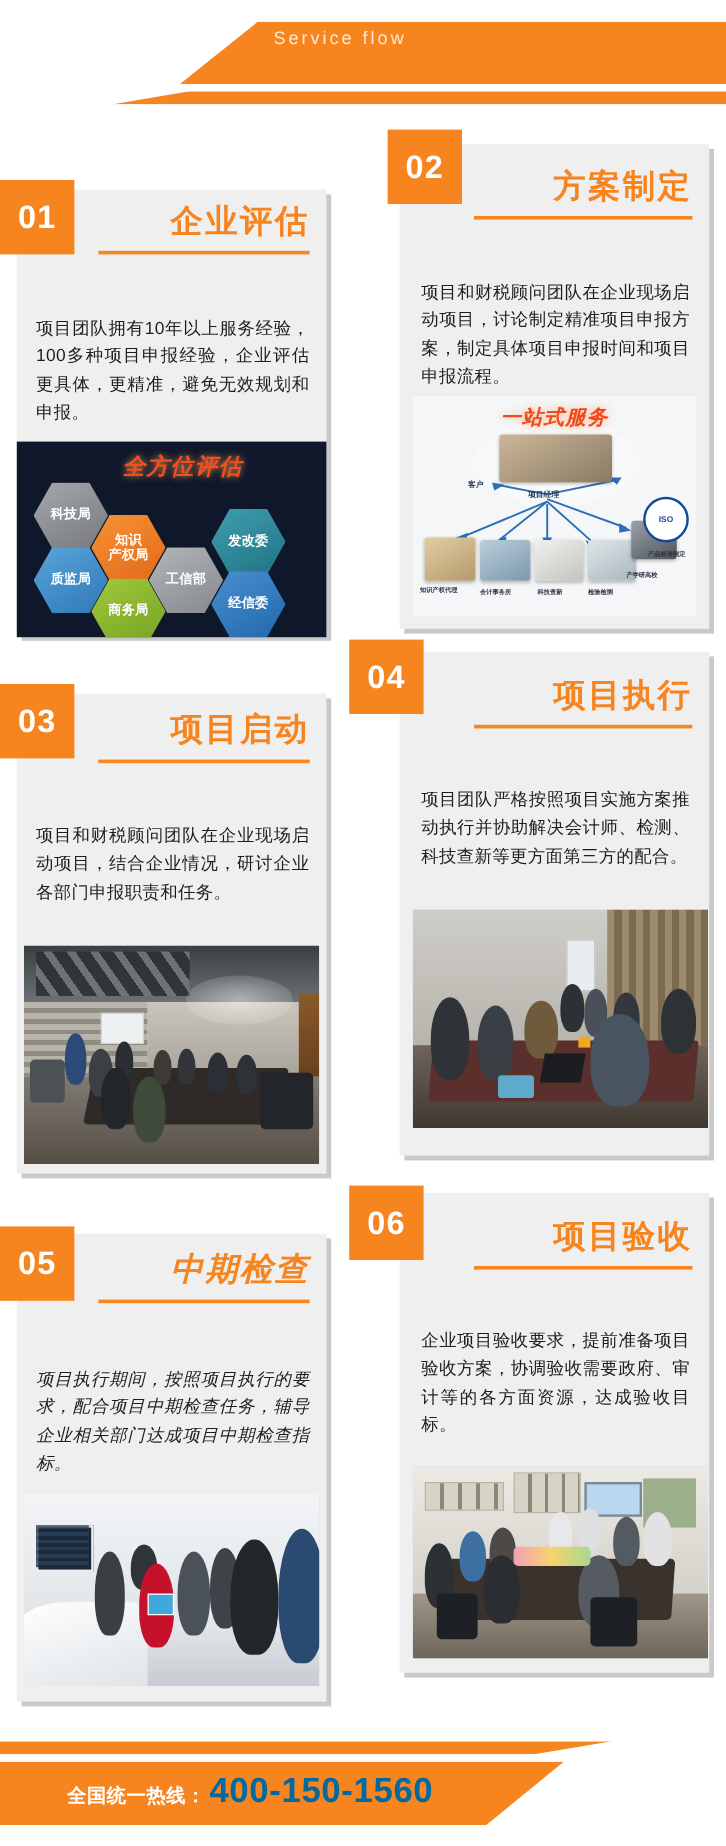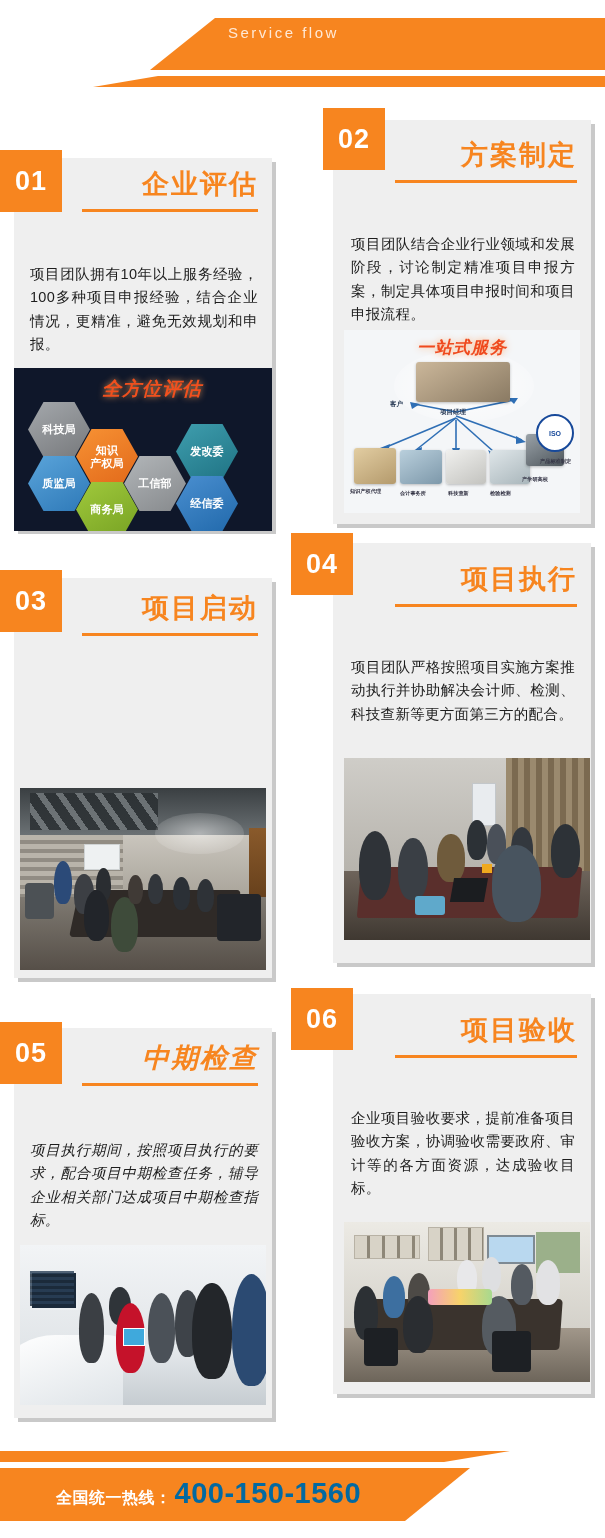--- a/index.html
+++ b/index.html
@@ -268,42 +268,42 @@
   <div class="header-stripe"></div>
   <div class="header-text">
     <span class="header-title-en">Service flow</span>
   </div>
 </div>
 
 <div class="card" id="card1">
   <div class="card-inner">
     <div class="card-title">企业评估</div>
   </div>
-  <div class="card-body">项目团队拥有10年以上服务经验，100多种项目申报经验，结合企业情况，更精准，避免无效规划和申报。</div>
+  <div class="card-body">项目团队拥有10年以上服务经验，100多种项目申报经验，企业评估更具体，更精准，避免无效规划和申报。</div>
 </div>
 <div class="badge" id="badge1">01</div>
 
 <div class="hexbox">
   <div class="hex-title">全方位评估</div>
   <div class="hex" style="left:14px;  top:34px; background:linear-gradient(150deg,#a4a8ac,#77797c);">科技局</div>
   <div class="hex" style="left:62px;  top:61px; background:linear-gradient(150deg,#f79234,#e2691a);">
       <span style="display:block;">知识<br>产权局</span>
     </div>
   <div class="hex" style="left:14px;  top:88px; background:linear-gradient(150deg,#5aa4da,#2e79b8);">质监局</div>
   <div class="hex" style="left:110px; top:88px; background:linear-gradient(150deg,#b2b6b9,#86898c);">工信部</div>
   <div class="hex" style="left:62px;  top:114px; background:linear-gradient(150deg,#a0c93c,#77a223);">商务局</div>
   <div class="hex" style="left:162px; top:56px; background:linear-gradient(150deg,#3f9eae,#1f7384);">发改委</div>
   <div class="hex" style="left:162px; top:108px; background:linear-gradient(150deg,#4a8fd0,#2169ab);">经信委</div>
 </div>
 
 <div class="card" id="card2">
   <div class="card-inner">
     <div class="card-title">方案制定</div>
   </div>
-  <div class="card-body">项目团队结合企业行业领域和发展阶段，讨论制定精准项目申报方案，制定具体项目申报时间和项目申报流程。</div>
+  <div class="card-body">项目和财税顾问团队在企业现场启动项目，讨论制定精准项目申报方案，制定具体项目申报时间和项目申报流程。</div>
 </div>
 <div class="badge" id="badge2">02</div>
 
 <div class="photo" style="left:344px; top:330px; width:236px; height:183px; background:#f4f6f8;">
   <div class="scene">
     <div class="svc-title">一站式服务</div>
 
     <div class="svc-node" style="left:72px; top:32px; width:94px; height:40px; background:linear-gradient(150deg,#cbb79a,#8a7a63);"></div>
     <div class="glow" style="left:50px; top:20px; width:140px; height:72px;"></div>
 
@@ -342,20 +342,21 @@
     <div class="svc-lbl svc-lbl-sm" style="left:146px; top:160px;">检验检测</div>
     <div class="svc-lbl svc-lbl-sm" style="left:178px; top:146px;">产学研高校</div>
     <div class="svc-lbl svc-lbl-sm" style="left:196px; top:128px;">产品标准制定</div>
   </div>
 </div>
 
 <div class="card" id="card3">
   <div class="card-inner">
     <div class="card-title">项目启动</div>
   </div>
+  <div class="card-body">项目和财税顾问团队在企业现场启动项目，结合企业情况，研讨企业各部门申报职责和任务。</div>
 </div>
 <div class="badge" id="badge3">03</div>
 
 <div class="photo" style="left:20px; top:788px; width:246px; height:182px;">
   <div class="scene">
     <div class="rm-ceiling"></div>
     <div style="position:absolute; left:4%; top:3%; width:52%; height:20%; background:repeating-linear-gradient(55deg,#2c3134 0 10px,#6f7578 10px 16px); opacity:.9;"></div>
     <div style="position:absolute; left:0; top:26%; width:42%; height:34%; background:repeating-linear-gradient(#b9b4aa 0 5px,#918c83 5px 9px);"></div>
     <div class="rm-wall" style="left:42%;"></div>
     <div style="position:absolute; right:0; top:22%; width:7%; height:48%; background:linear-gradient(#8a5a2b,#5e3a18);"></div>

